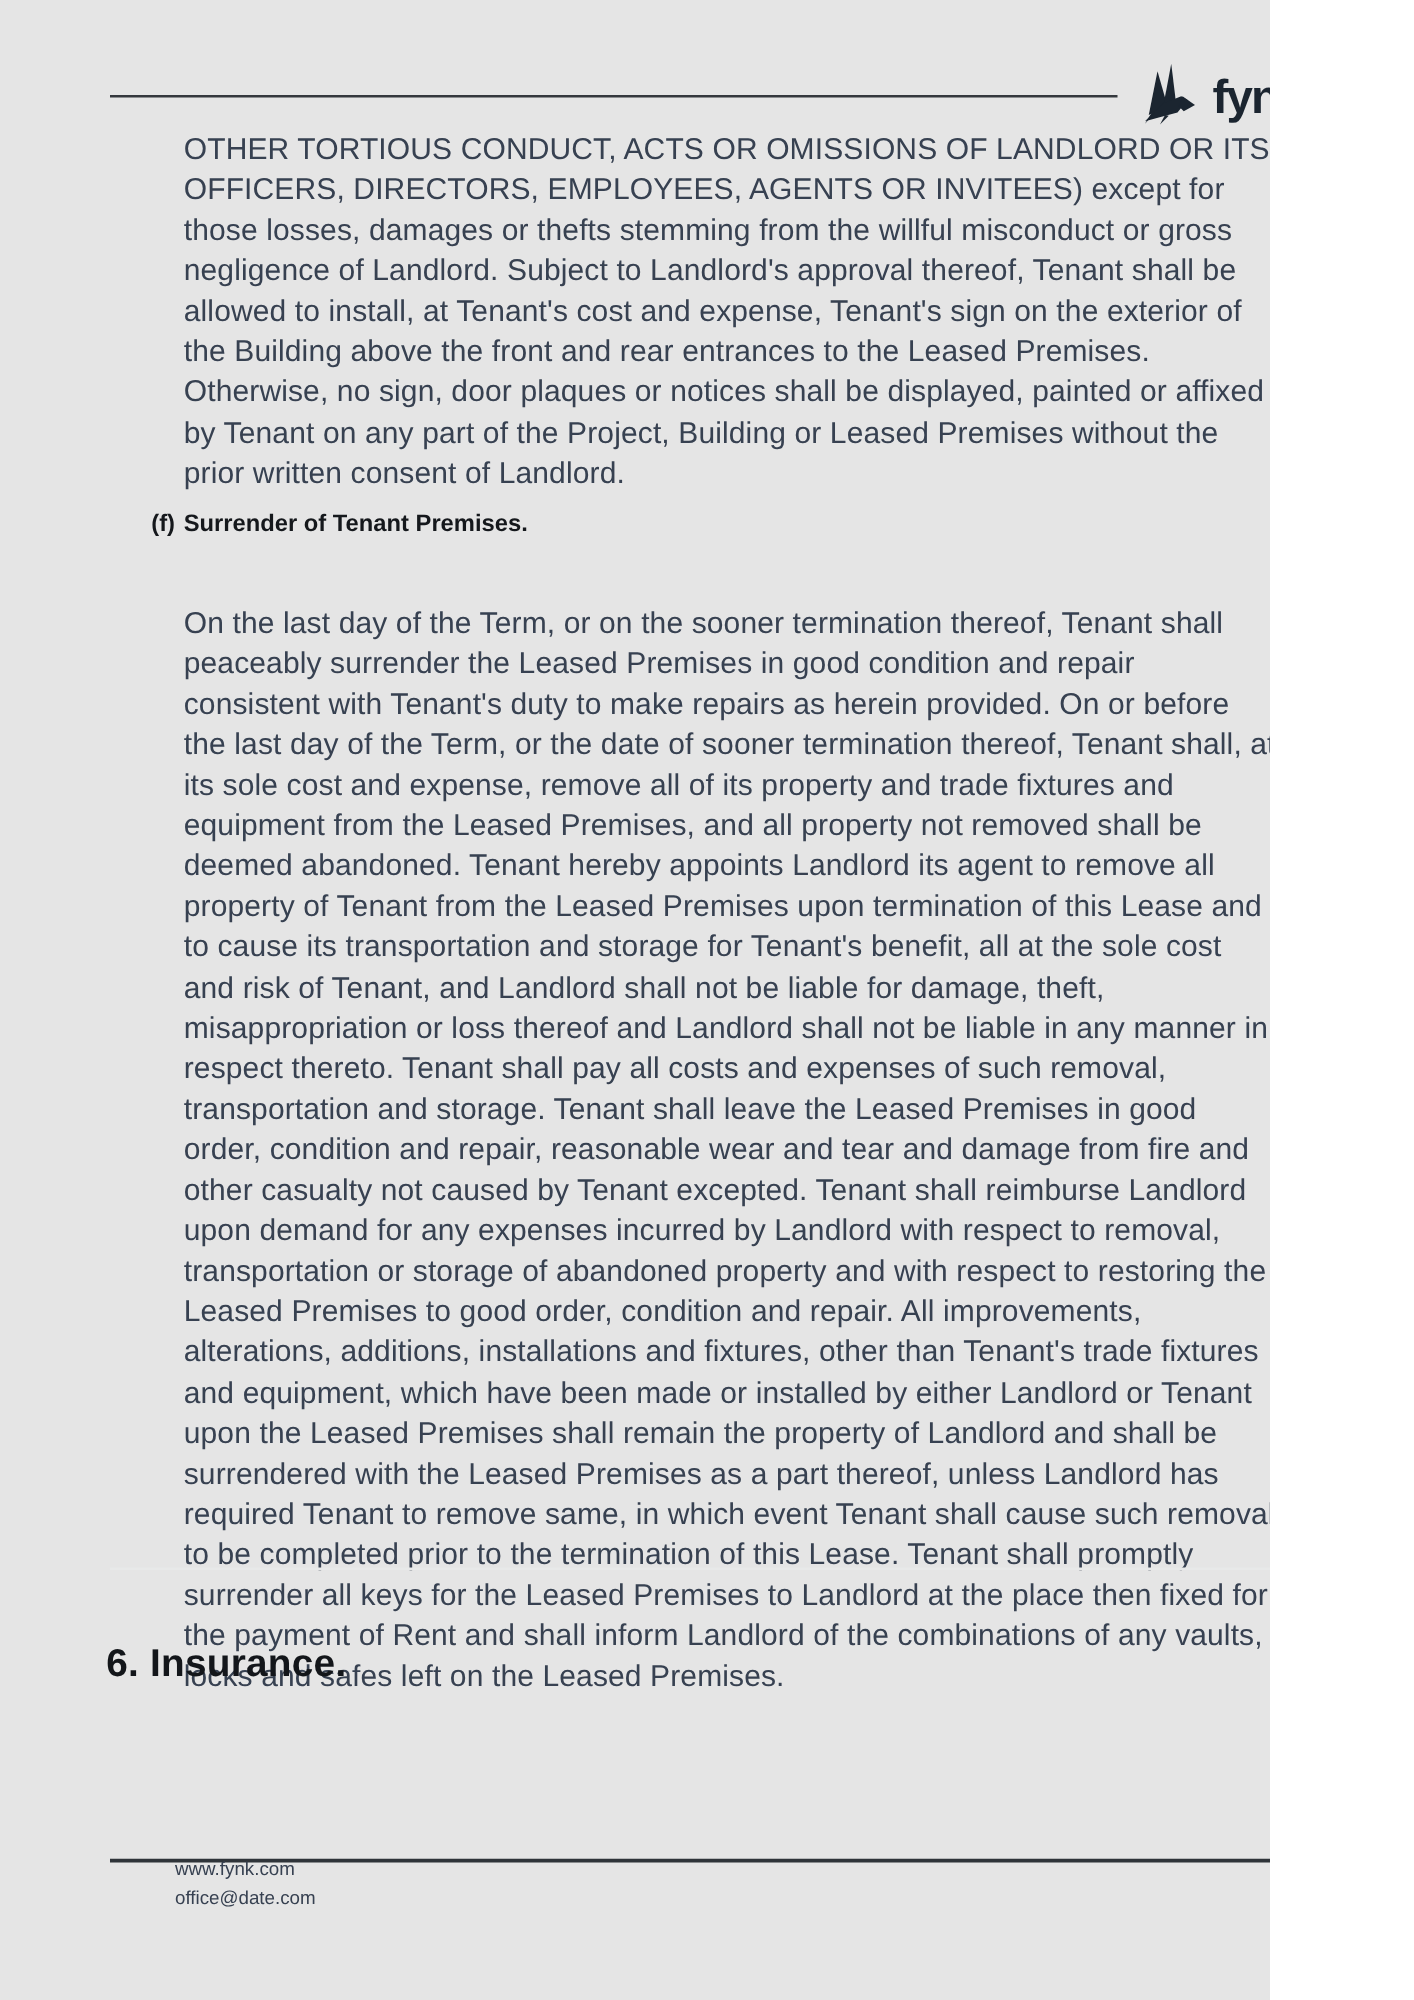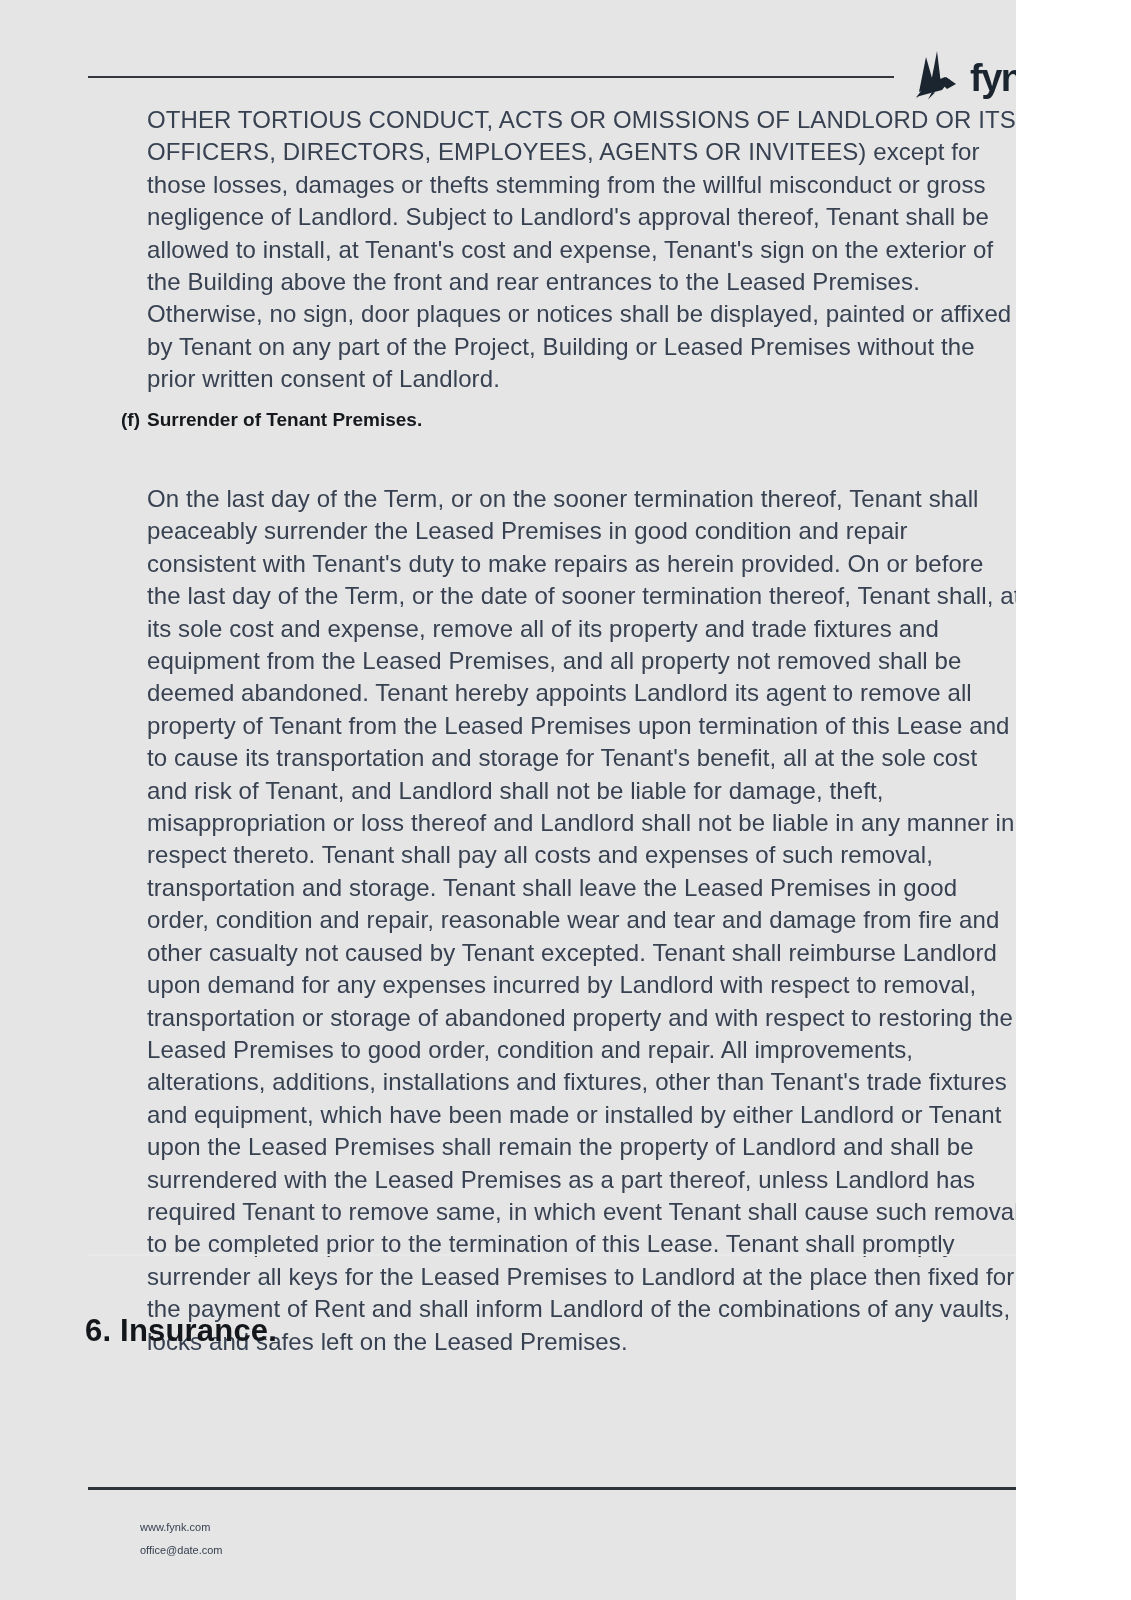--- a/index.html
+++ b/index.html
@@ -43,22 +43,22 @@
   .section-title{
     position:absolute; left:85px; top:1312px; margin:0;
     font-size:31px; font-weight:700; color:#13161a;
     line-height:38px; letter-spacing:0.2px;
   }
   .footer-rule{
     position:absolute; left:88px; top:1487px;
     width:956px; height:3px; background:#2f3439;
   }
   .footer{
-    position:absolute; left:140px; top:1516px;
-    font-size:11px; line-height:23px; color:#374151;
+    position:absolute; left:140px; top:1484px;
+    font-size:15px; line-height:23px; color:#374151;
   }
 </style>
 </head>
 <body>
 
 <div class="page">
 
   <div class="header-rule"></div>
 
   <div class="logo">

